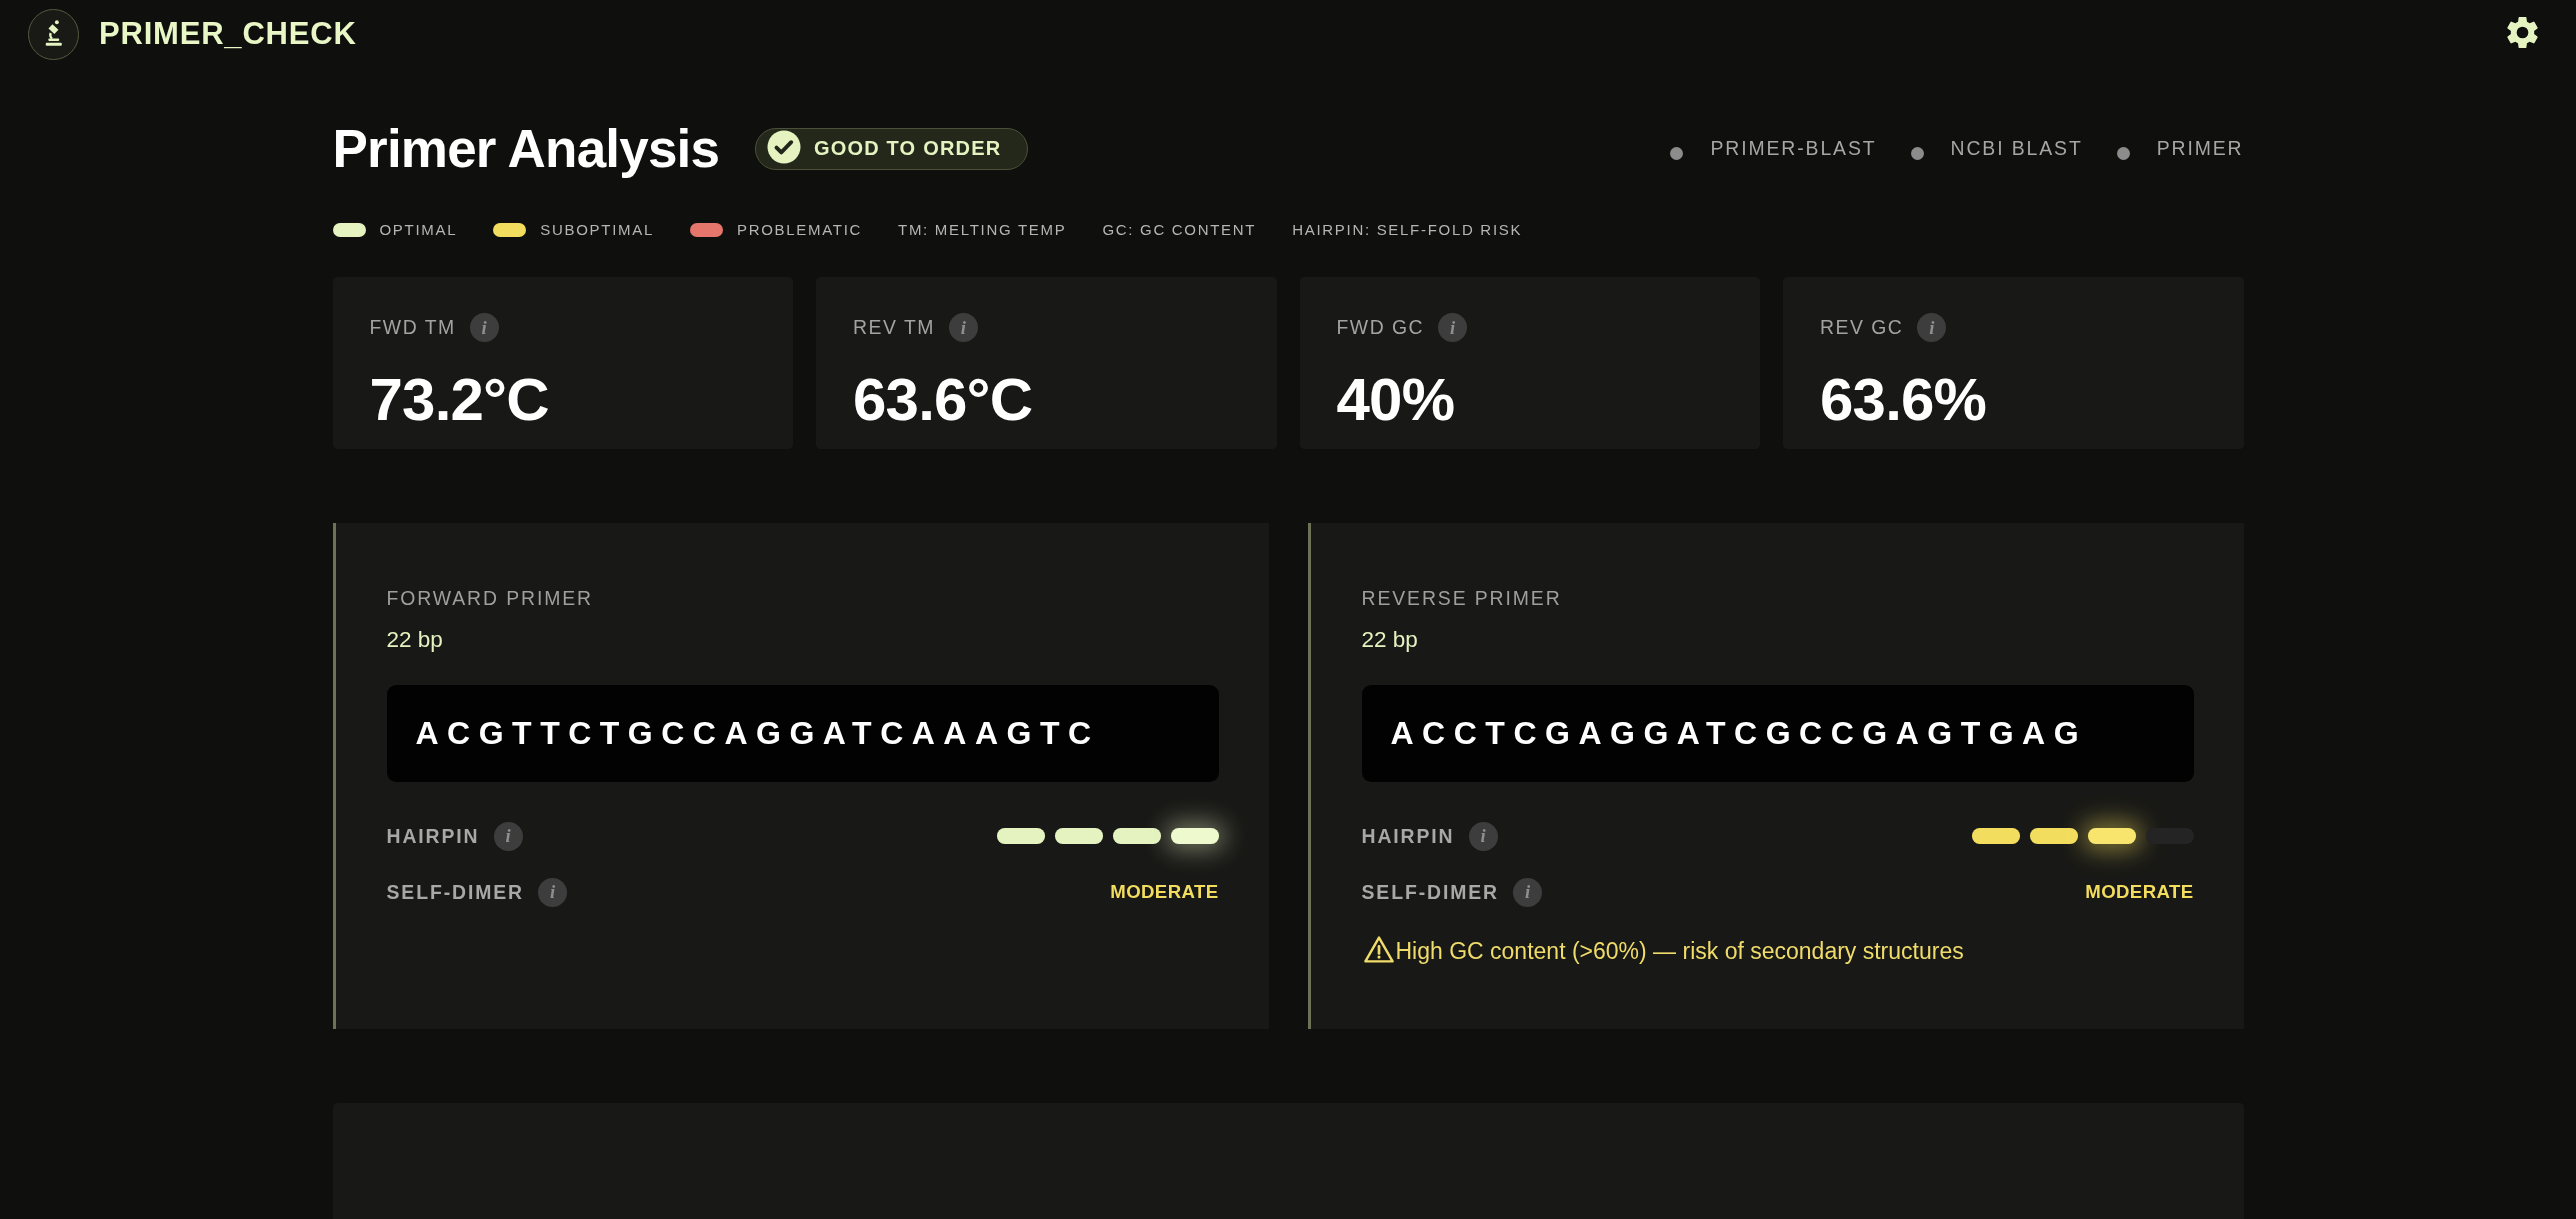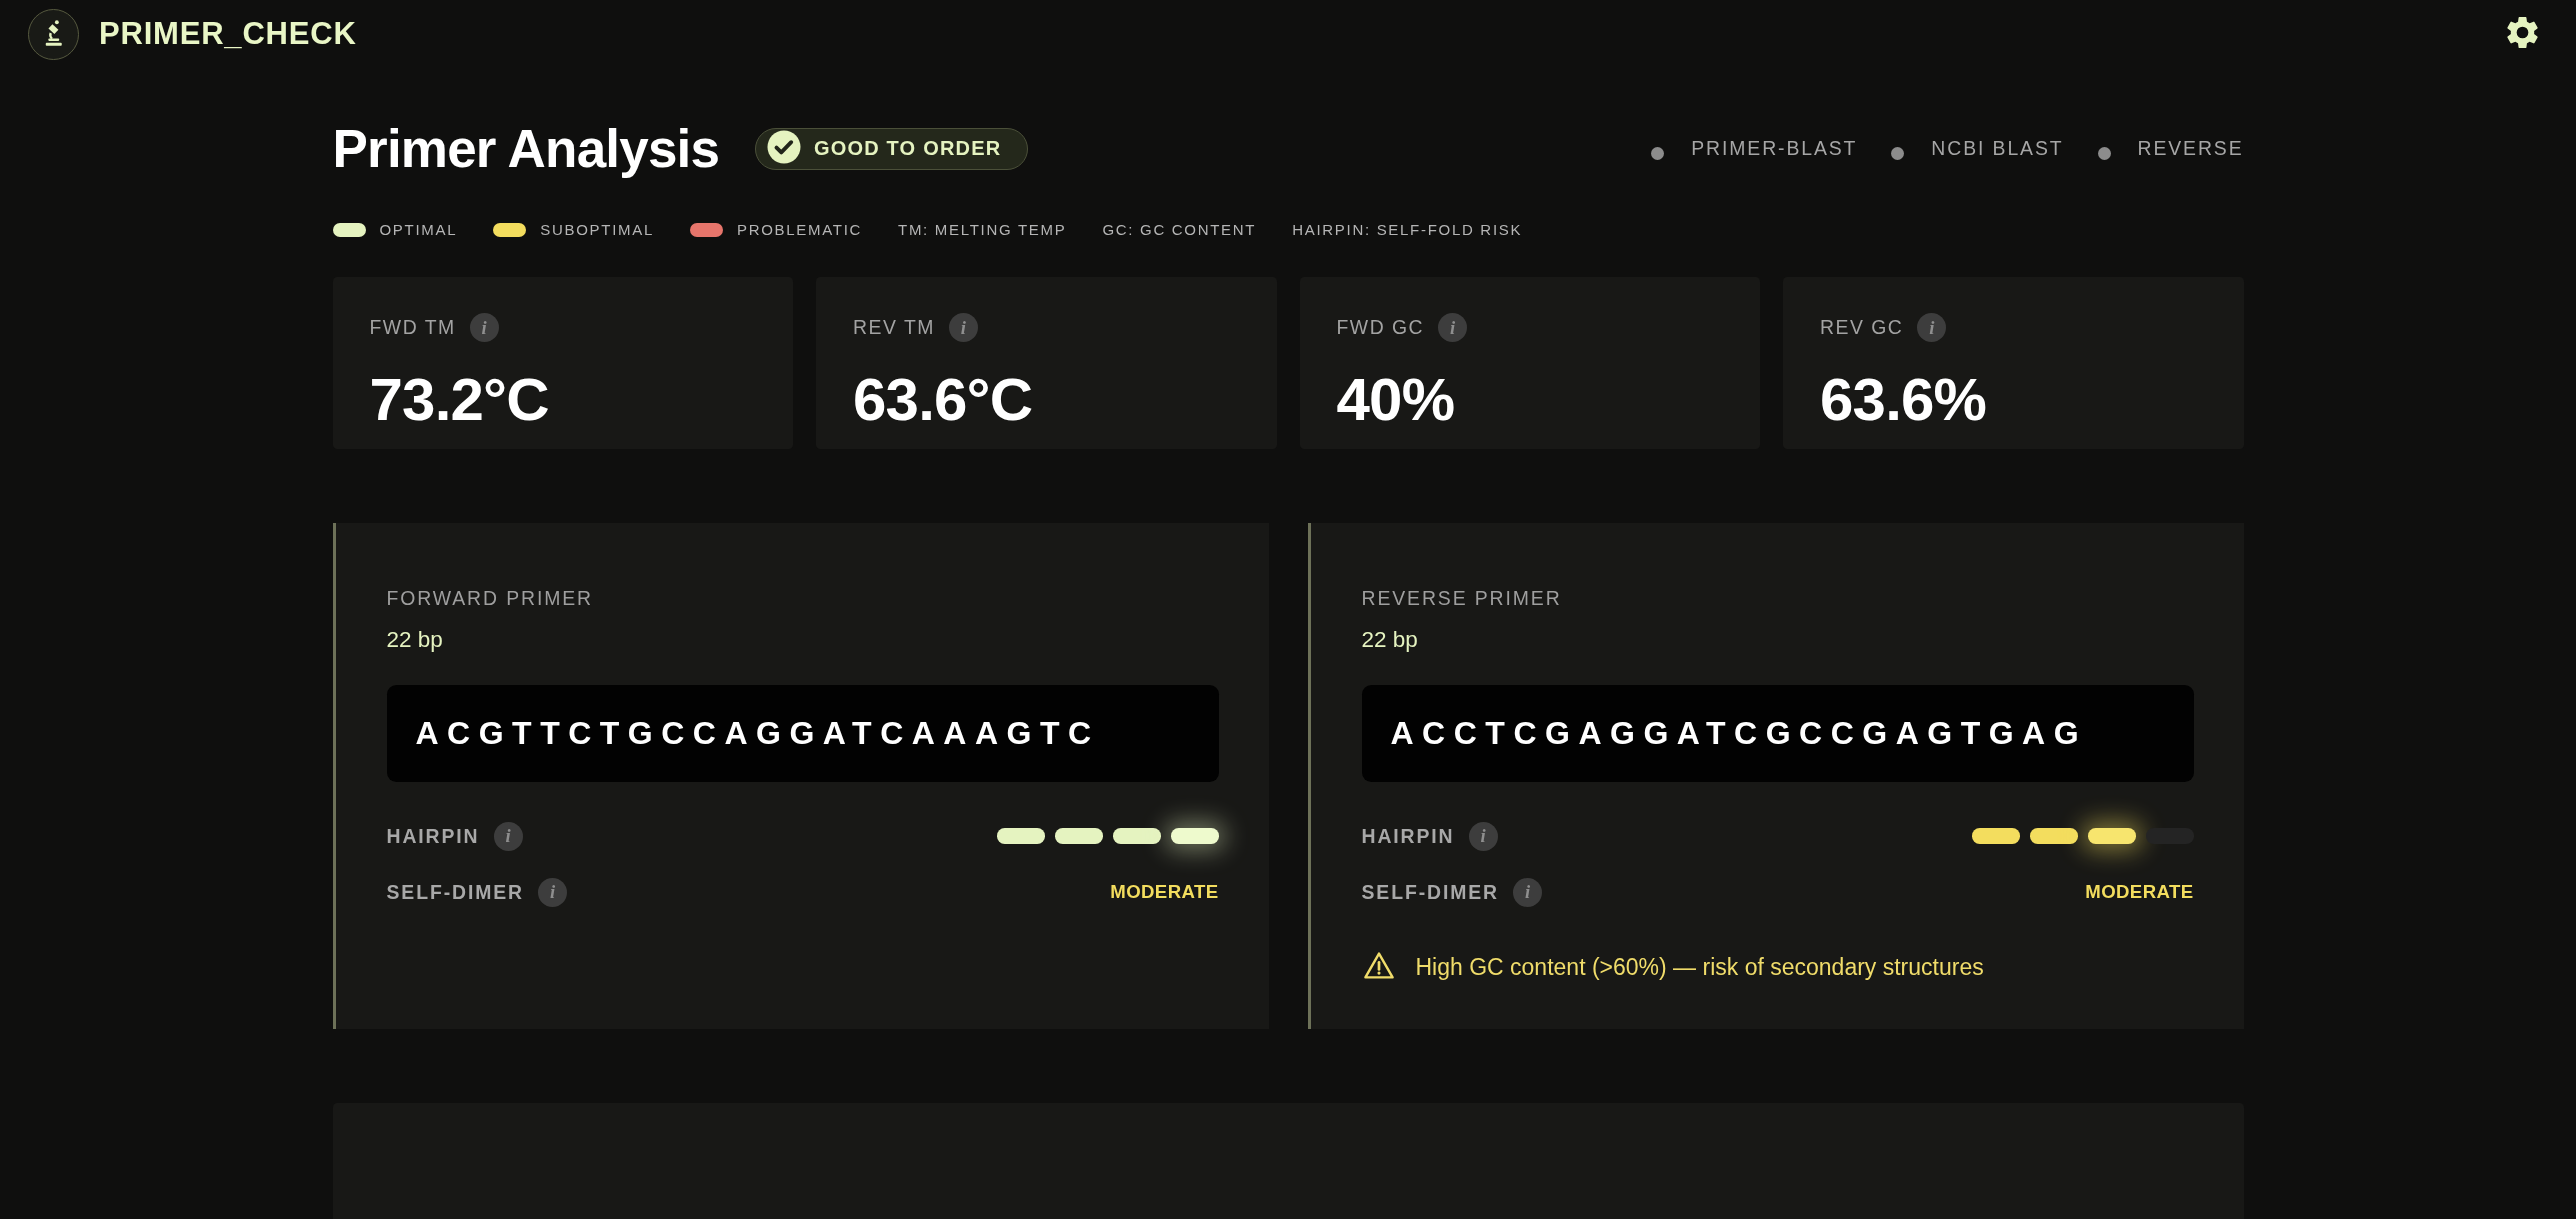--- a/index.html
+++ b/index.html
@@ -86,21 +86,21 @@
   .bars[data-tone="green"] .bar[data-state="on"]{background:var(--pale)}
   .bars[data-tone="green"] .bar[data-state="glow"]{background:var(--pale-bright);
     box-shadow:0 0 23px 7px rgba(229,243,192,.40)}
   .bars[data-tone="yellow"] .bar[data-state="on"]{background:var(--yellow)}
   .bars[data-tone="yellow"] .bar[data-state="glow"]{background:#f7e56e;
     box-shadow:0 0 23px 7px rgba(243,221,94,.45)}
   .bar[data-state="off"]{background:var(--bar-off)}
 
   .metric-value{color:var(--yellow);font-size:18.6px;font-weight:bold;letter-spacing:0.4px}
 
-  .warning-row{display:flex;align-items:center;gap:20px;margin-top:40px}
+  .warning-row{display:flex;align-items:center;margin-top:24px}
   .warning-text{color:var(--warn);font-size:23px}
   .warning-row.hidden{visibility:hidden}
 
   
   .dimer-card{background:var(--card);border-radius:4.6px;margin-top:74px;height:248px;
     padding:56px 51px 0 51px;display:flex;align-items:center}
 </style>
 </head>
 <body>
 
@@ -145,21 +145,21 @@
       <div class="service">
         <span class="service-dot"></span>
         <span class="service-label">PRIMER-BLAST</span>
       </div>
       <div class="service">
         <span class="service-dot"></span>
         <span class="service-label">NCBI BLAST</span>
       </div>
       <div class="service">
         <span class="service-dot"></span>
-        <span class="service-label">REVERSE</span>
+        <span class="service-label">PRIMER</span>
       </div>
     </div>
   </div>
 
   <div class="legend-row">
     <div class="legend-item">
       <span class="swatch" style="background-color: rgb(229, 243, 192);"></span>
       <span class="legend-label">OPTIMAL</span>
     </div>
     <div class="legend-item">

